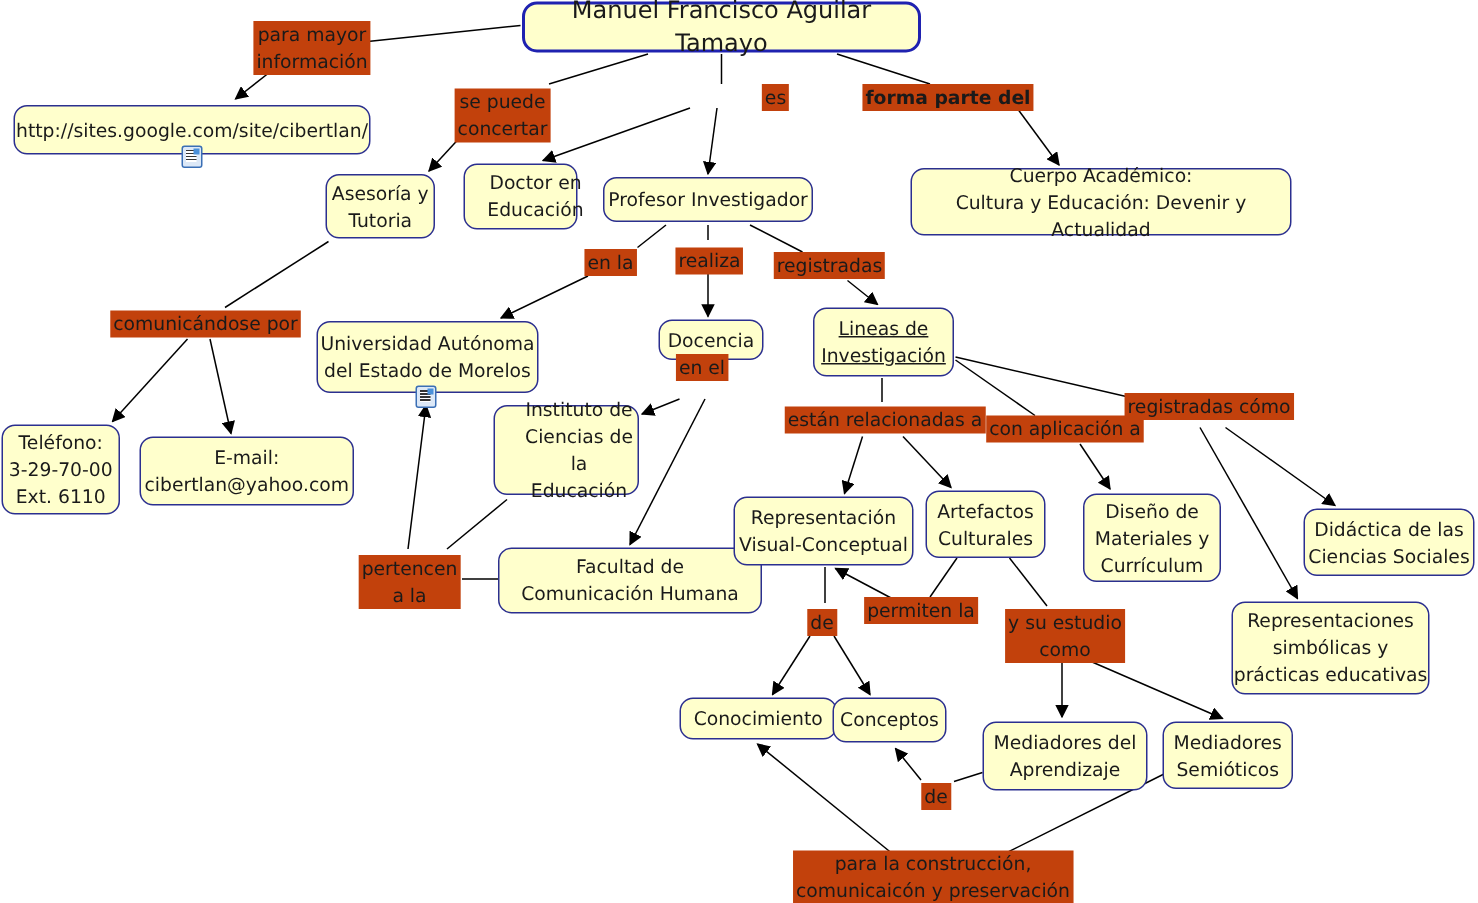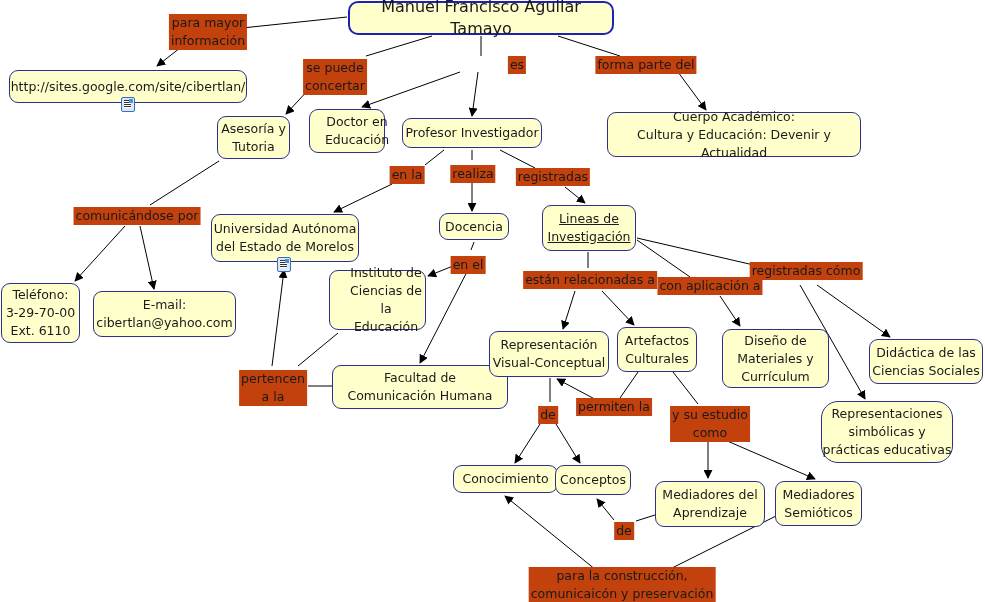--- a/index.html
+++ b/index.html
@@ -117,47 +117,47 @@
 <div class="node" style="left:329px;top:270px;width:97px;height:60px;padding-left:17px;">Instituto de
 Ciencias de la
 Educación</div>
 <div class="node" style="left:332px;top:365px;width:176px;height:44px;">Facultad de
 Comunicación Humana</div>
 
 <div class="node" style="left:489px;top:331px;width:120px;height:46px;">Representación
 Visual-Conceptual</div>
 <div class="node" style="left:617px;top:327px;width:80px;height:45px;">Artefactos
 Culturales</div>
-<div class="node" style="left:722px;top:329px;width:107px;height:59px;">Diseño de
+<div class="node" style="left:722px;top:329px;width:92px;height:59px;">Diseño de
 Materiales y
 Currículum</div>
 <div class="node" style="left:869px;top:339px;width:114px;height:45px;">Didáctica de las
 Ciencias Sociales</div>
-<div class="node" style="left:821px;top:401px;width:132px;height:62px;border-radius:17px;">Representaciones
+<div class="node" style="left:821px;top:401px;width:132px;height:62px;">Representaciones
 simbólicas y
 prácticas educativas</div>
 
 <div class="node" style="left:453px;top:465px;width:105px;height:28px;">Conocimiento</div>
 <div class="node" style="left:555px;top:465px;width:76px;height:30px;">Conceptos</div>
 <div class="node" style="left:655px;top:481px;width:110px;height:46px;">Mediadores del
 Aprendizaje</div>
 <div class="node" style="left:775px;top:481px;width:87px;height:45px;">Mediadores
 Semióticos</div>
 
 <div class="lbl" style="left:208px;top:14px;">para mayor
 información</div>
 <div class="lbl" style="left:335px;top:59px;">se puede
 concertar</div>
 <div class="lbl" style="left:481px;top:56px;margin-left:36px;">es</div>
-<div class="lbl" style="left:646px;top:56px;">forma parte del</div>
+<div class="lbl" style="left:632px;top:56px;font-weight:bold;">forma parte del</div>
 <div class="lbl" style="left:137px;top:207px;">comunicándose por</div>
 <div class="lbl" style="left:407px;top:166px;">en la</div>
 <div class="lbl" style="left:473px;top:165px;">realiza</div>
 <div class="lbl" style="left:553px;top:168px;">registradas</div>
-<div class="lbl" style="left:468px;top:256px;">en el</div>
+<div class="lbl" style="left:468px;top:236px;">en el</div>
 <div class="lbl" style="left:273px;top:370px;">pertencen
 a la</div>
 <div class="lbl" style="left:590px;top:271px;">están relacionadas a</div>
 <div class="lbl" style="left:710px;top:277px;">con aplicación a</div>
 <div class="lbl" style="left:806px;top:262px;">registradas cómo</div>
 <div class="lbl" style="left:548px;top:406px;">de</div>
 <div class="lbl" style="left:614px;top:398px;">permiten la</div>
 <div class="lbl" style="left:710px;top:406px;">y su estudio
 como</div>
 <div class="lbl" style="left:624px;top:522px;">de</div>

